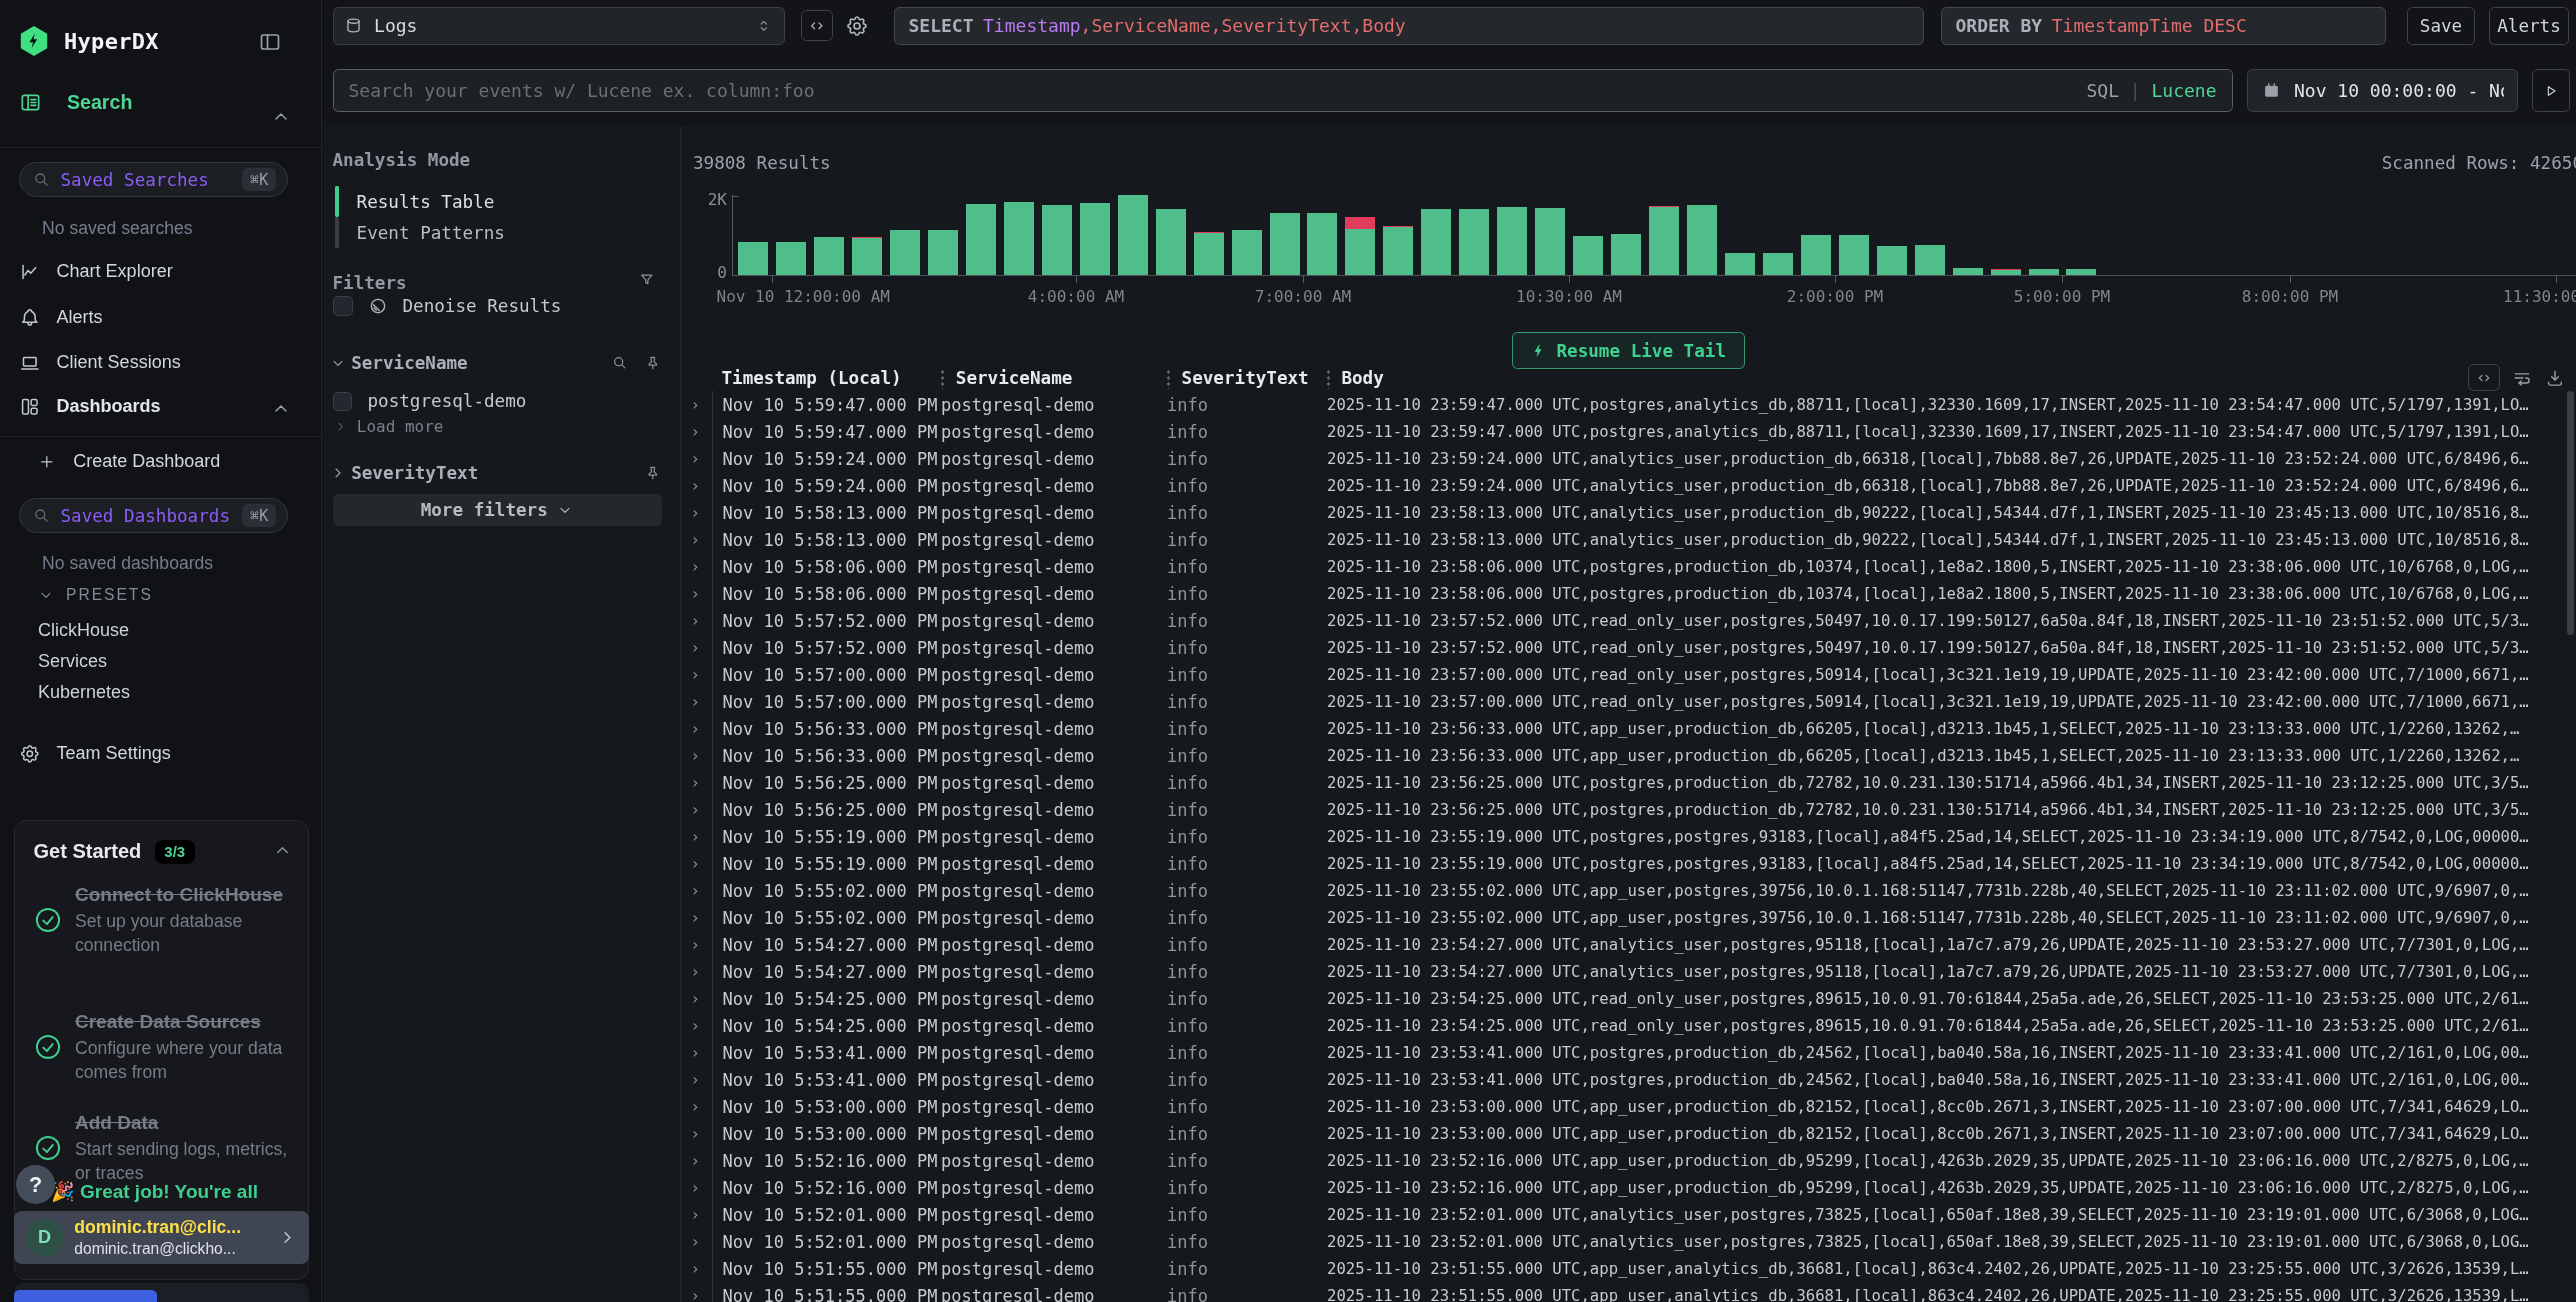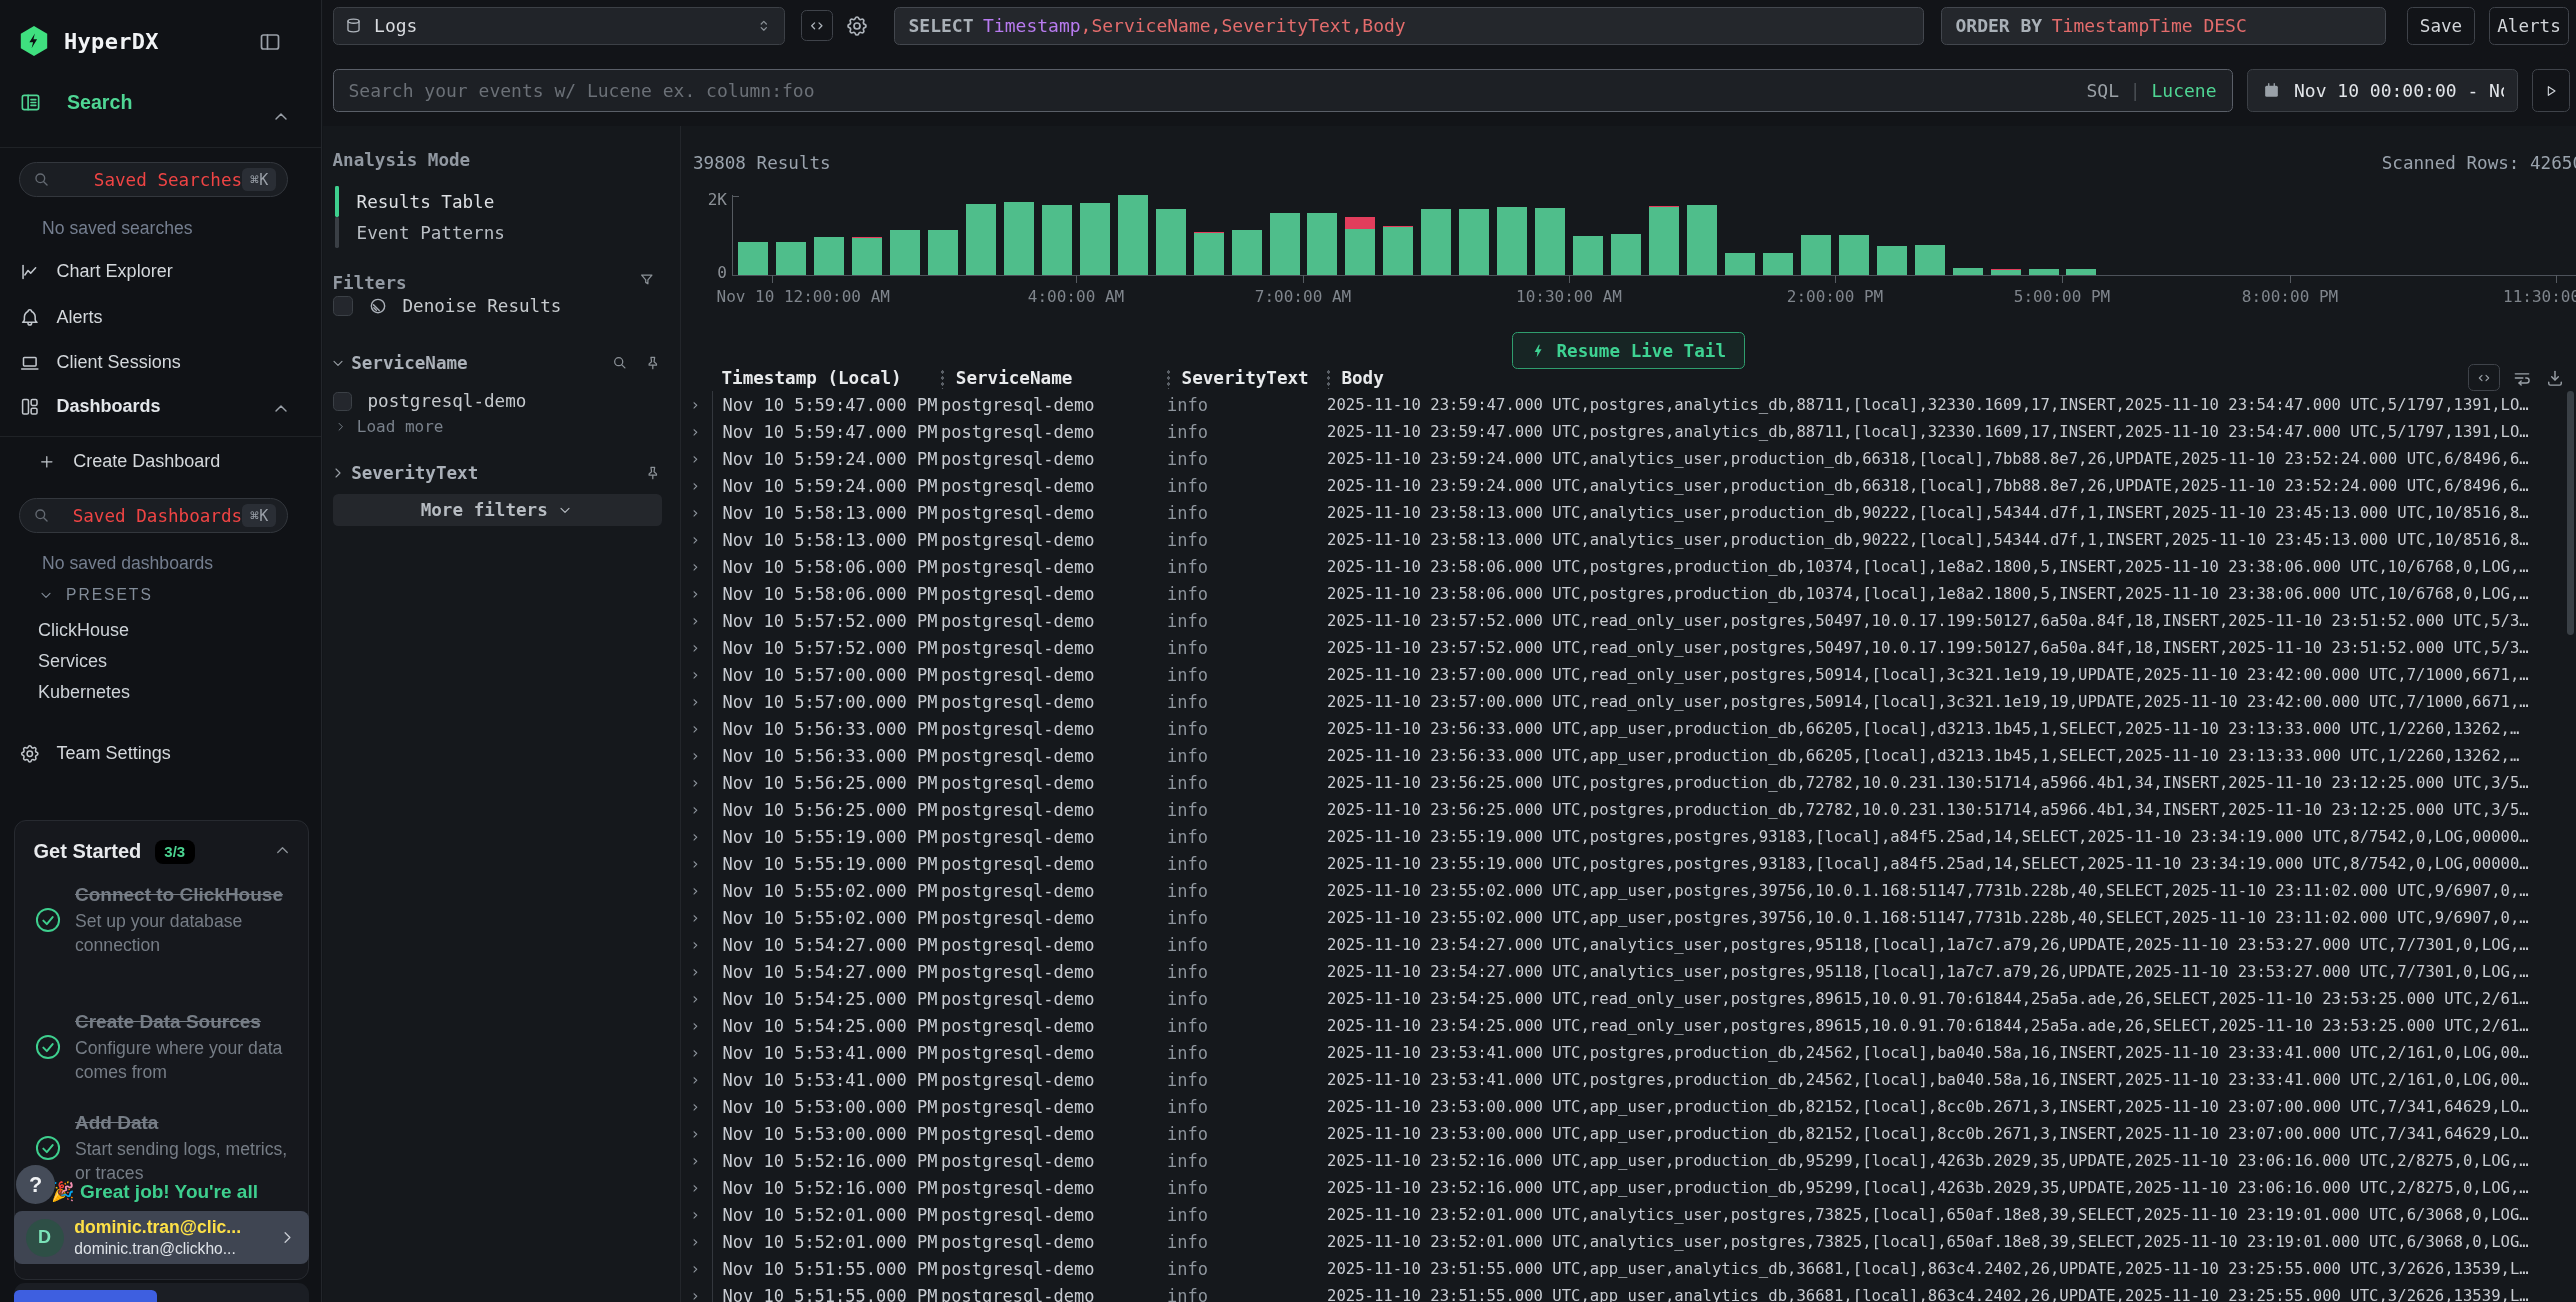--- a/index.html
+++ b/index.html
@@ -9,21 +9,21 @@
   svg { display:block; }
   .ic { stroke:currentColor; fill:none; stroke-width:1.7; stroke-linecap:round; stroke-linejoin:round; }
 
   
   #sidebar { position:absolute; left:0; top:0; width:322px; height:1303px; background:#101216; border-right:1.4px solid #23262b; }
   .brand-hex { width:30px; height:30px; background:#3fe07f; clip-path:polygon(50% 0,94% 26%,94% 74%,50% 100%,6% 74%,6% 26%); display:flex; align-items:center; justify-content:center; }
   .brand-txt { font-size:22px; font-weight:bold; color:#f2f4f6; letter-spacing:0.3px; font-family:"DejaVu Sans Mono", monospace; }
   .side-sec { font-size:19.6px; font-weight:bold; }
   .nav-lbl { font-size:18px; color:#d4d8dc; }
   .pill { position:absolute; left:19px; width:269px; height:35px; border:1.4px solid #33373d; background:#1b1e23; border-radius:19px; display:flex; align-items:center; padding:0 10.8px 0 12px; }
-  .pill .ph { color:#ef4444; font-size:17.6px; margin-left:9.5px; flex:1; font-family:"DejaVu Sans Mono", monospace;text-align:right; }
+  .pill .ph { color:#8b5cf6; font-size:17.6px; margin-left:9.5px; flex:1; font-family:"DejaVu Sans Mono", monospace; }
   .kbd { background:#2a2e35; color:#9aa0a8; border-radius:5.4px; font-size:15px; padding:2.7px 8px; font-family:"DejaVu Sans Mono", monospace; }
   .muted-note { color:#747e8f; font-size:17.6px; }
   .divider { position:absolute; left:0; width:100%; height:1.4px; background:#1f2226; }
   .presets-lbl { color:#828c99; font-size:15.6px; letter-spacing:2px; }
   .preset-item { font-size:18px; color:#ced3d8; }
   #gs-card { position:absolute; left:13.5px; top:820px; width:295px; height:460px; background:#16181d; border:1.4px solid #272a30; border-radius:12px; overflow:hidden; }
   .gs-title { font-size:20px; font-weight:bold; color:#e8eaed; }
   .gs-badge { background:#000000; color:#4bd390; font-size:15px; font-weight:bold; border-radius:8px; padding:3.4px 9.5px; }
   .gs-item { position:absolute; left:19px; width:260px; display:flex; gap:13.5px; align-items:center; }
   .gs-check { flex:0 0 28px; color:#3ecf8e; }

